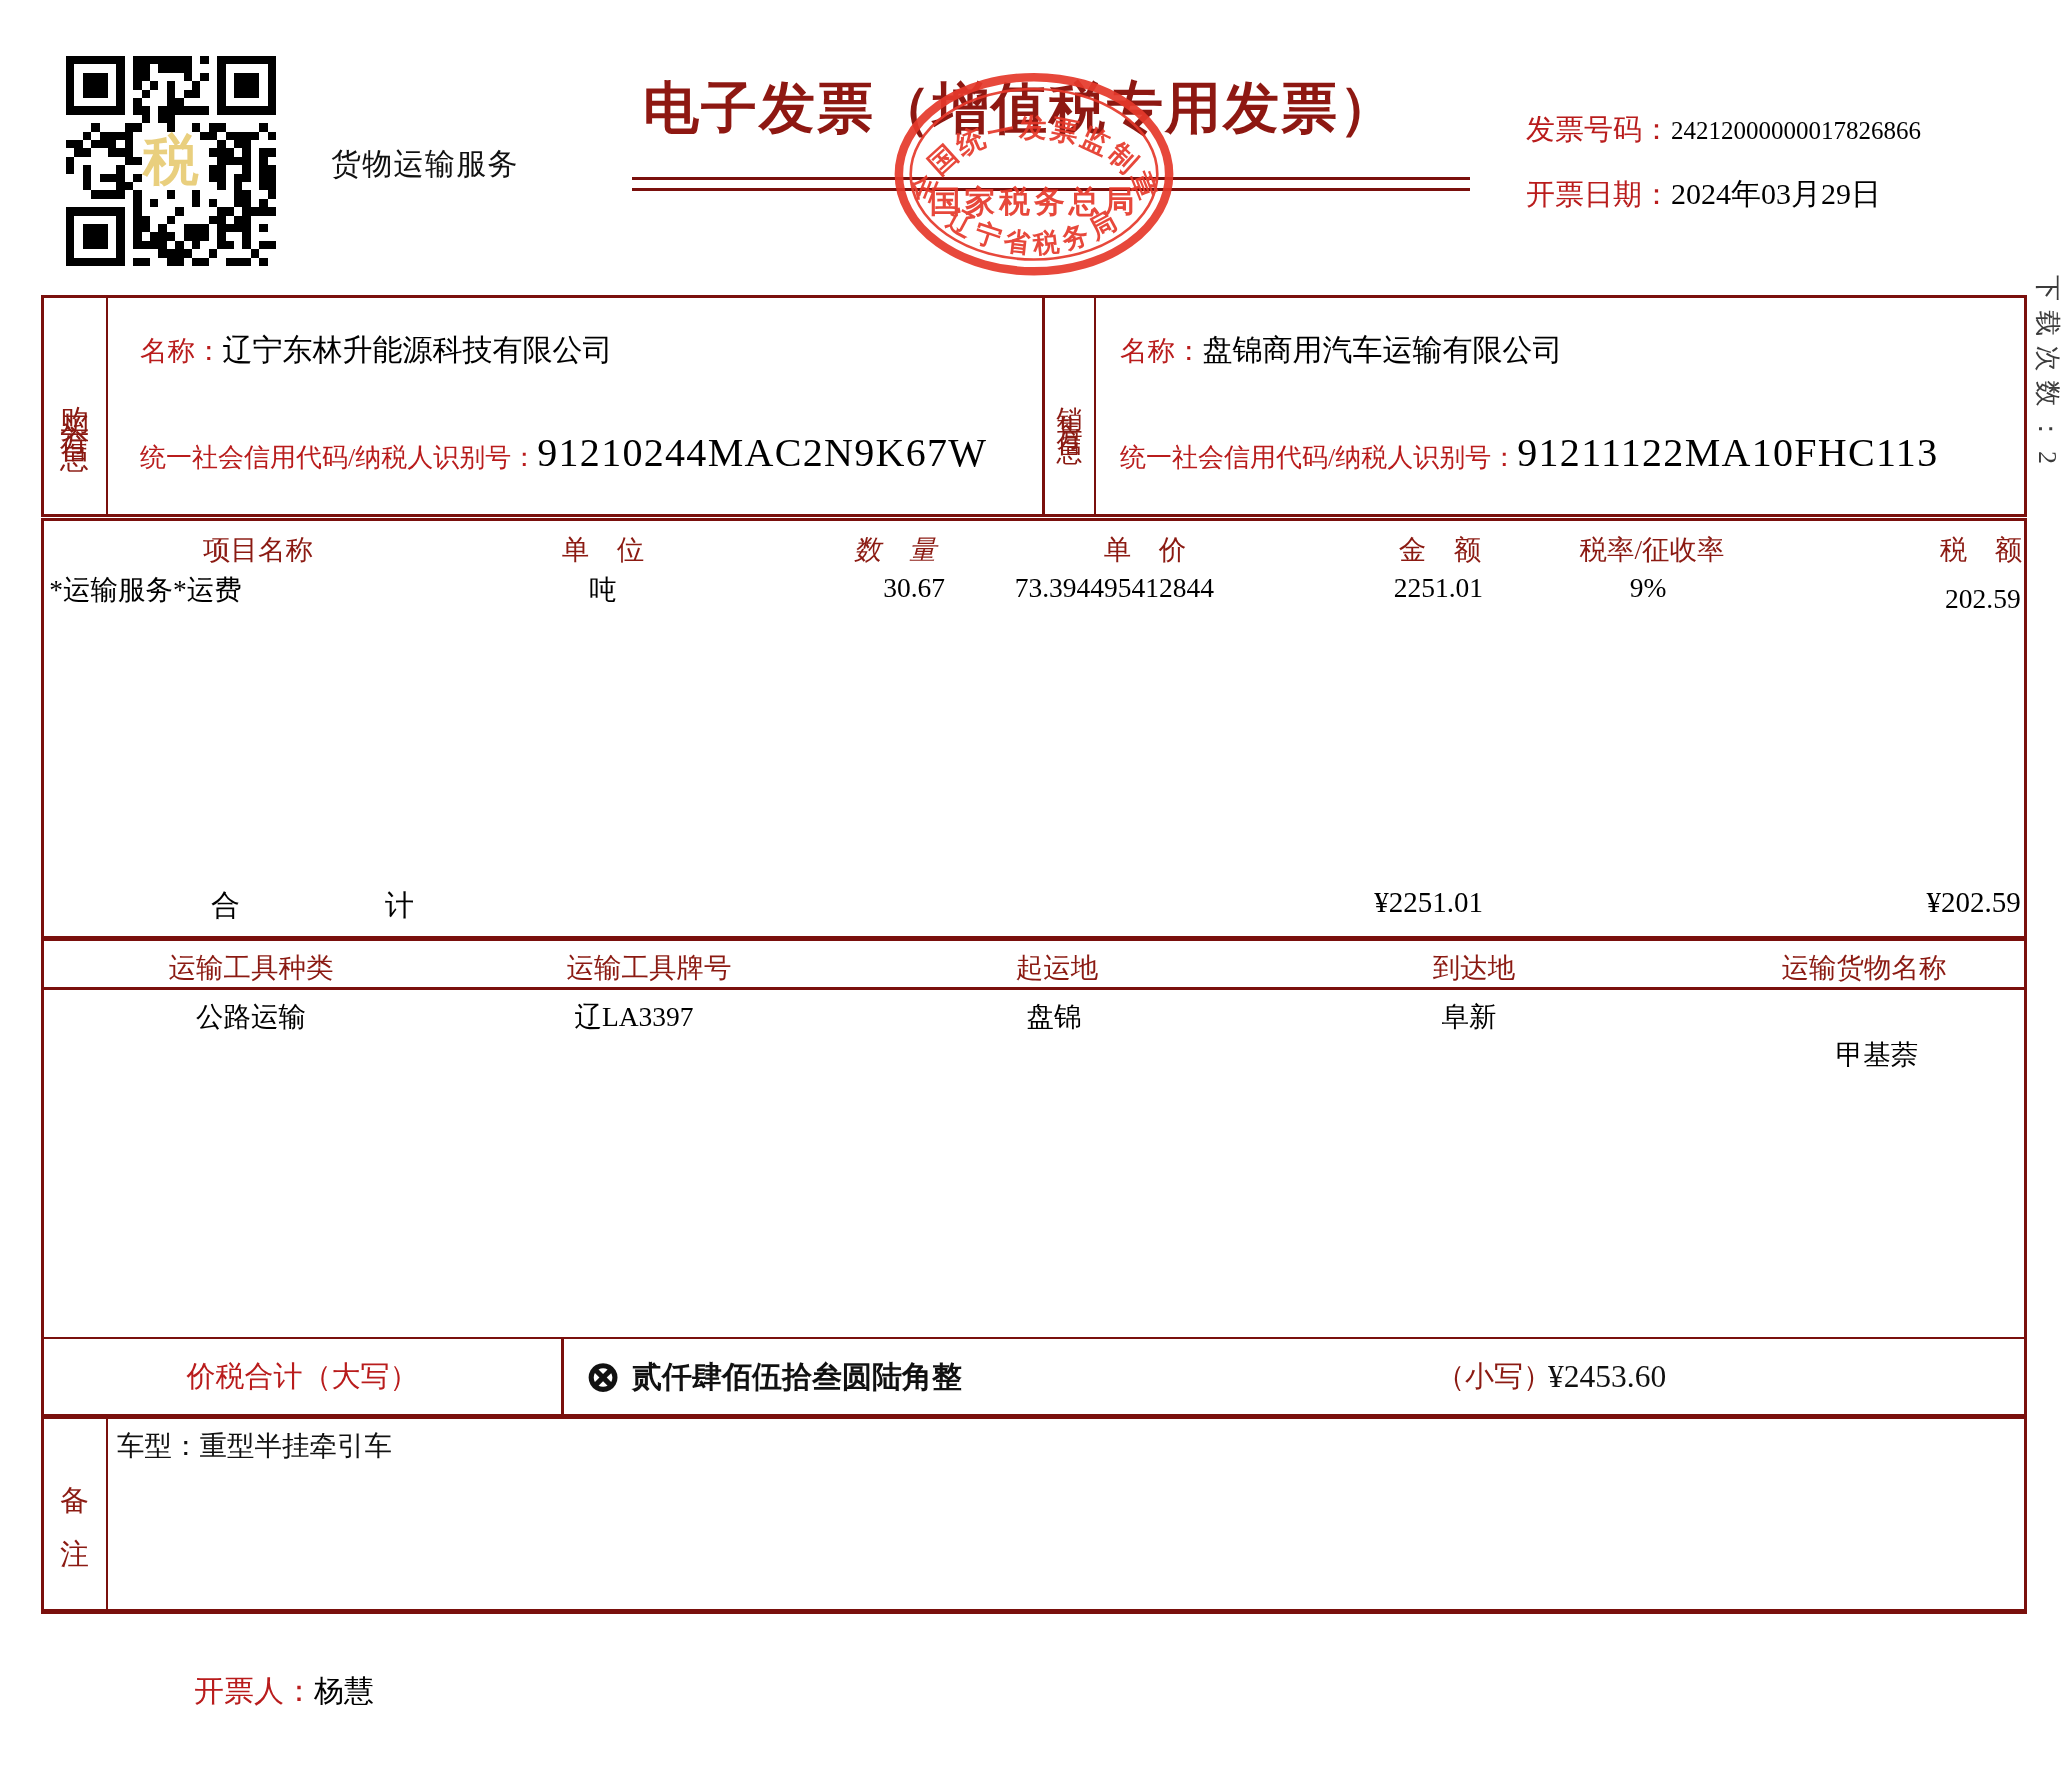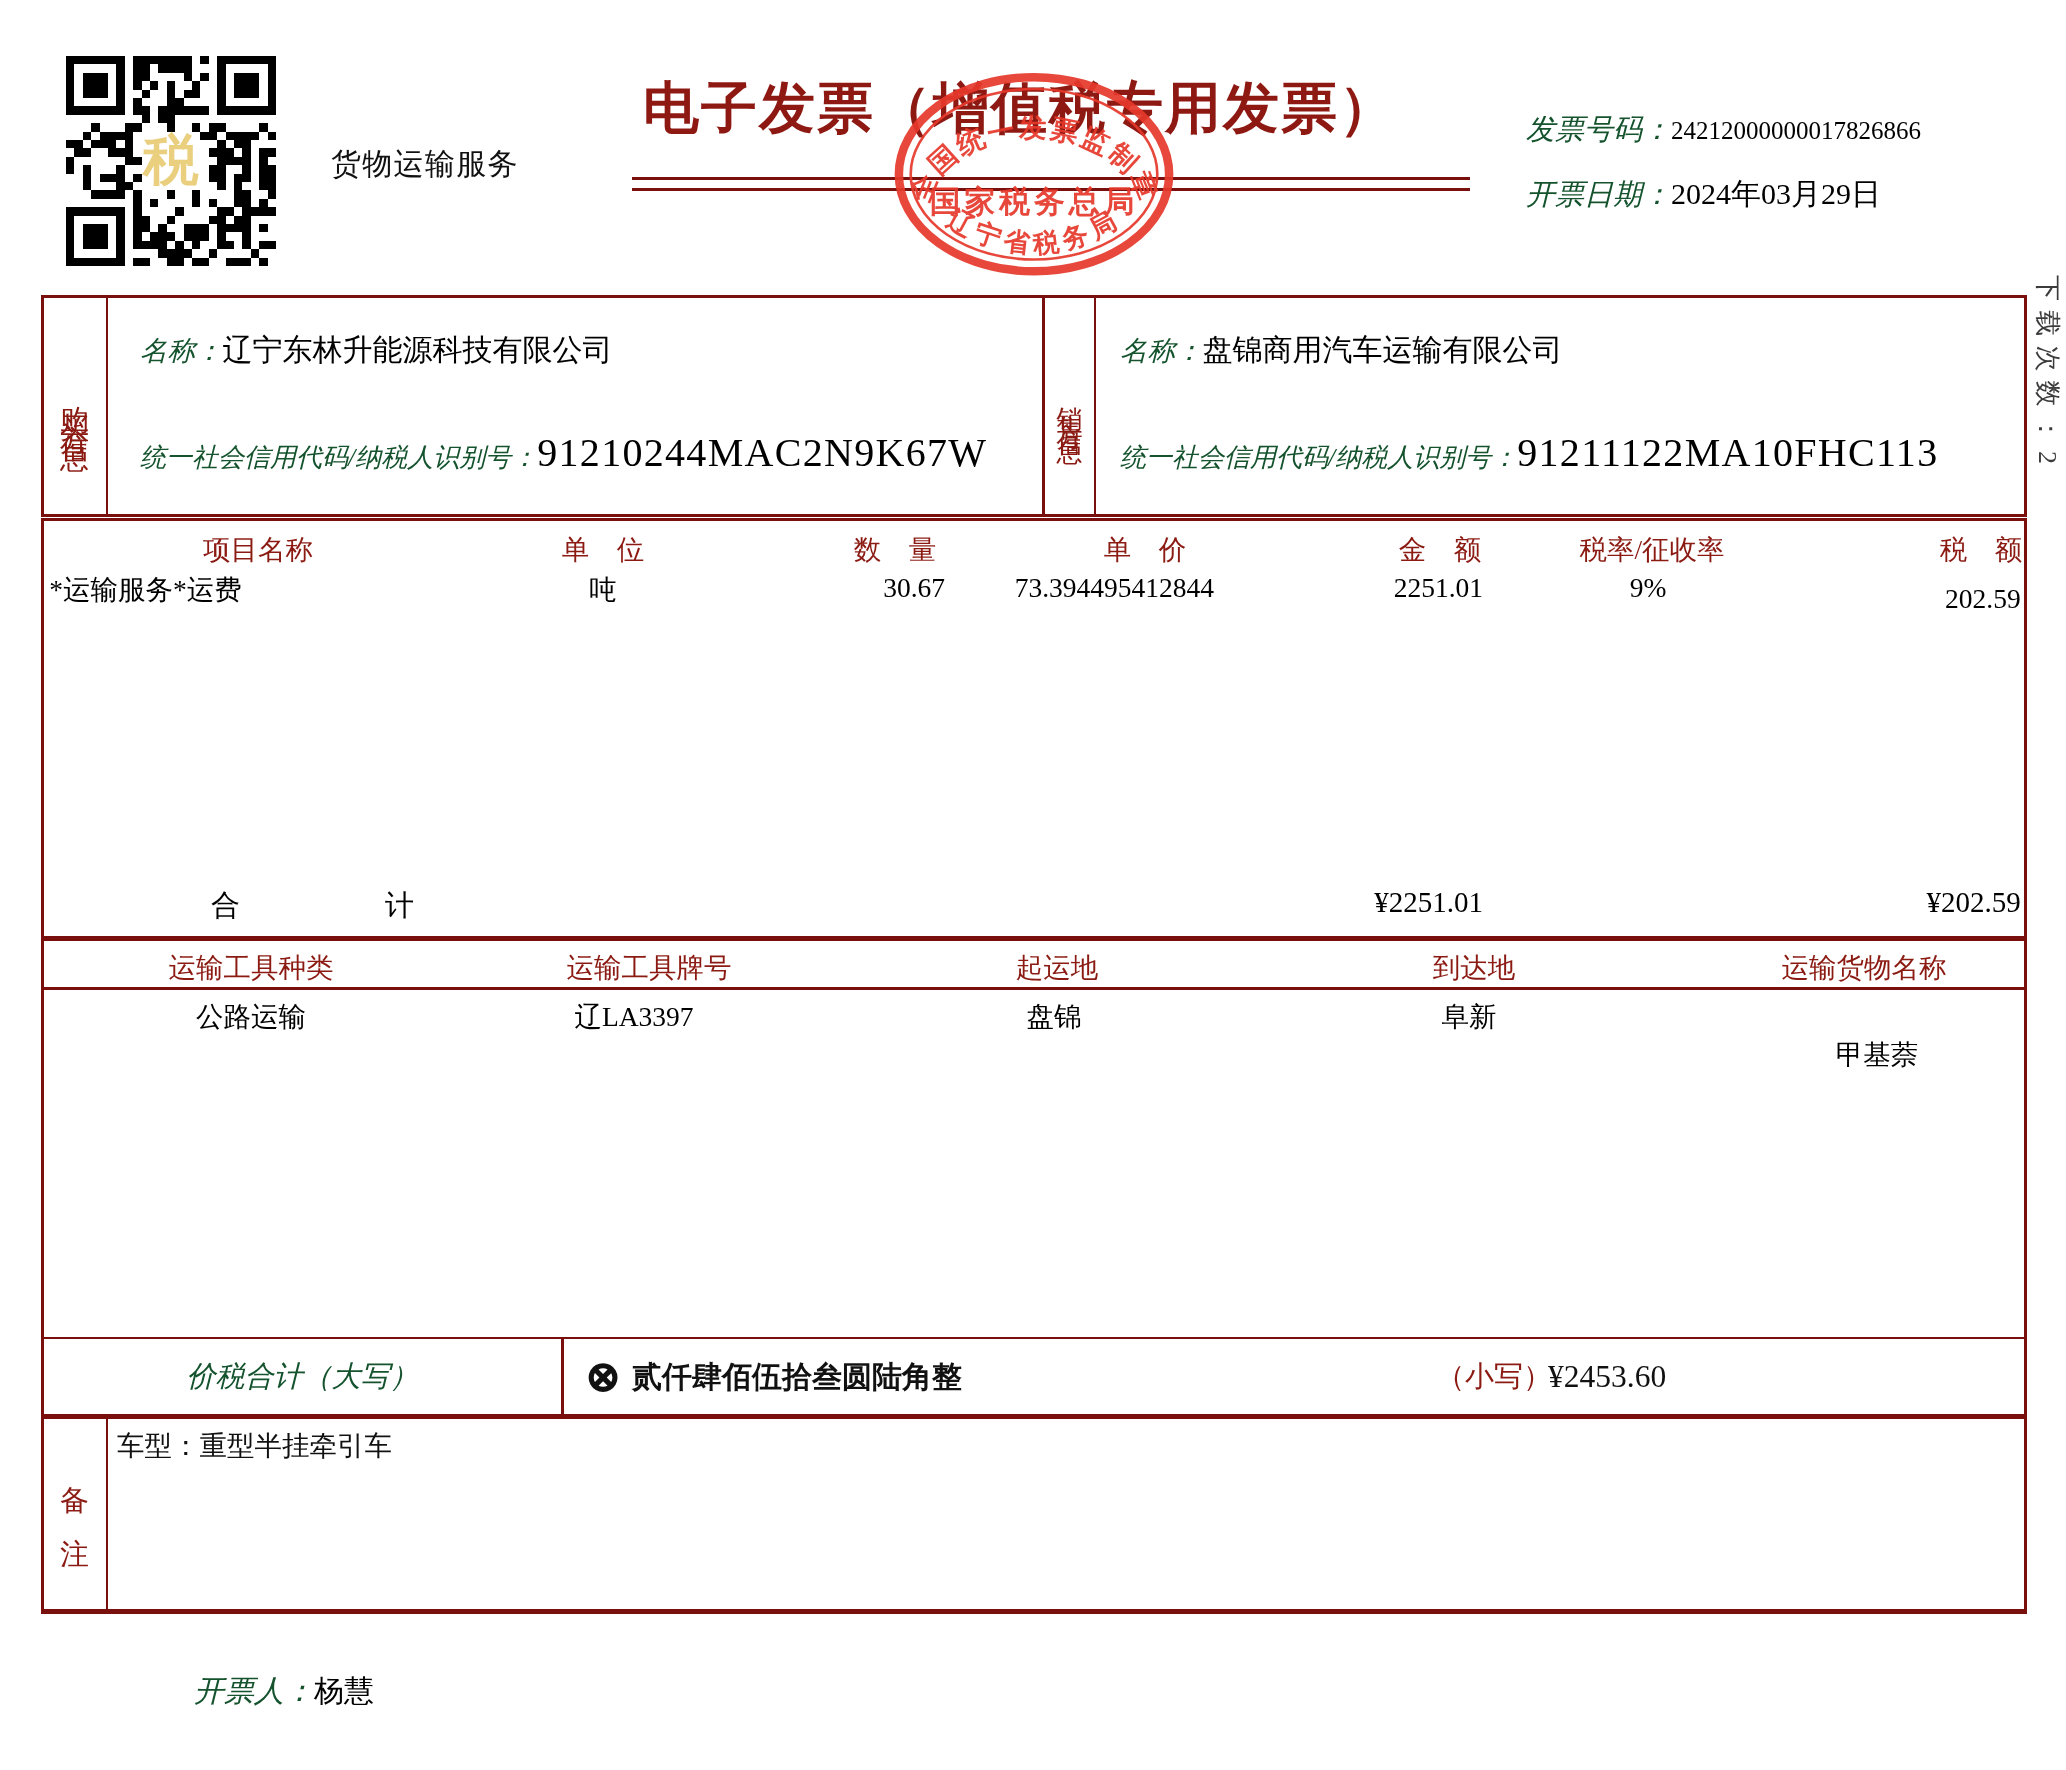--- a/index.html
+++ b/index.html
@@ -1,19 +1,19 @@
 <!DOCTYPE html>
 <html style="font-size:10.5px"><head>
 <meta charset="utf-8">
 <style>
   html,body{margin:0;padding:0;background:#fff;}
   .page{position:relative;width:2066px;height:1771px;background:#ffffff;overflow:hidden;
         font-family:"Liberation Serif","DejaVu Serif",serif;color:#111;}
   .abs{position:absolute;}
-  .lbl{color:#14532d;font-style:italic;}
+  .lbl{color:#b91c1c;}
   .val{color:#000;}
   
   .service{left:331px;top:144px;font-size:30px;letter-spacing:1.3px;font-family:Liberation Serif, serif;}
   .title{left:564px;top:71px;width:912px;text-align:center;font-size:56px;font-weight:600;
          color:#8e1812;letter-spacing:2px;white-space:nowrap;z-index:1;}
   .rule{left:632px;width:838px;height:3.3px;background:#7a100d;z-index:1;}
   .rule1{top:177px;} .rule2{top:188px;}
   .stamp{left:887px;top:66px;z-index:2;opacity:.92;}
   .invno{left:1526px;top:110px;font-size:29px;white-space:nowrap;}
   .invno .num{font-size:25px;}
@@ -319,21 +319,21 @@
       <span class="lbl">名称：</span><span class="name">盘锦商用汽车运输有限公司</span>
     </div>
     <div class="pline" style="left:1076px;top:131px;">
       <span class="lbl" style="font-size:26px;">统一社会信用代码/纳税人识别号：</span><span class="taxid">91211122MA10FHC113</span>
     </div>
   </div>
 
   <div class="bx boxB">
     <span class="th" style="left:214px;top:10.5px;">项目名称</span>
     <span class="th" style="left:559px;top:10.5px;">单　位</span>
-    <span class="th" style="left:851px;top:10.5px;">数　量</span>
+    <span class="th" style="left:851px;top:10.5px;font-style:italic;">数　量</span>
     <span class="th" style="left:1101px;top:10.5px;">单　价</span>
     <span class="th" style="left:1396px;top:10.5px;">金　额</span>
     <span class="th" style="left:1608px;top:10.5px;">税率/征收率</span>
     <span class="th" style="left:1937px;top:10.5px;">税　额</span>
 
     <span class="td" style="left:5.2px;top:51px;">*运输服务*运费</span>
     <span class="td tdc" style="left:559px;top:51px;">吨</span>
     <span class="td" style="right:1079px;top:51px;">30.67</span>
     <span class="td" style="right:810px;top:51px;">73.394495412844</span>
     <span class="td" style="right:541px;top:51px;">2251.01</span>

